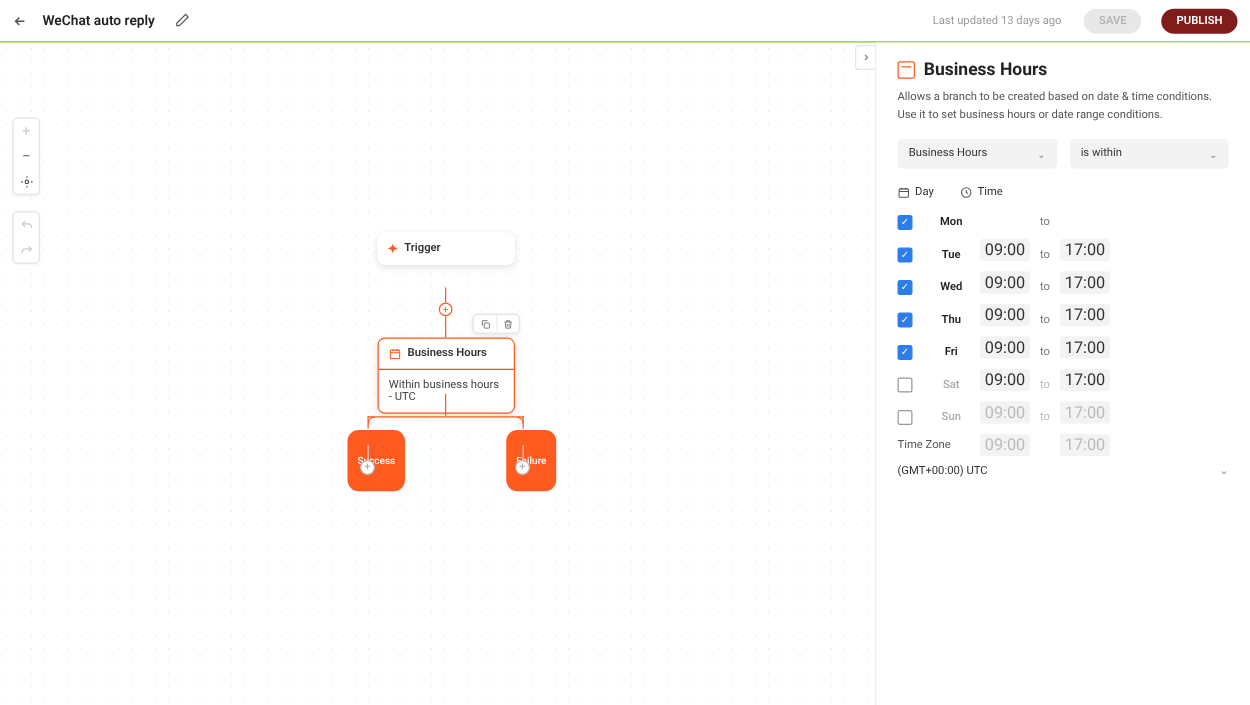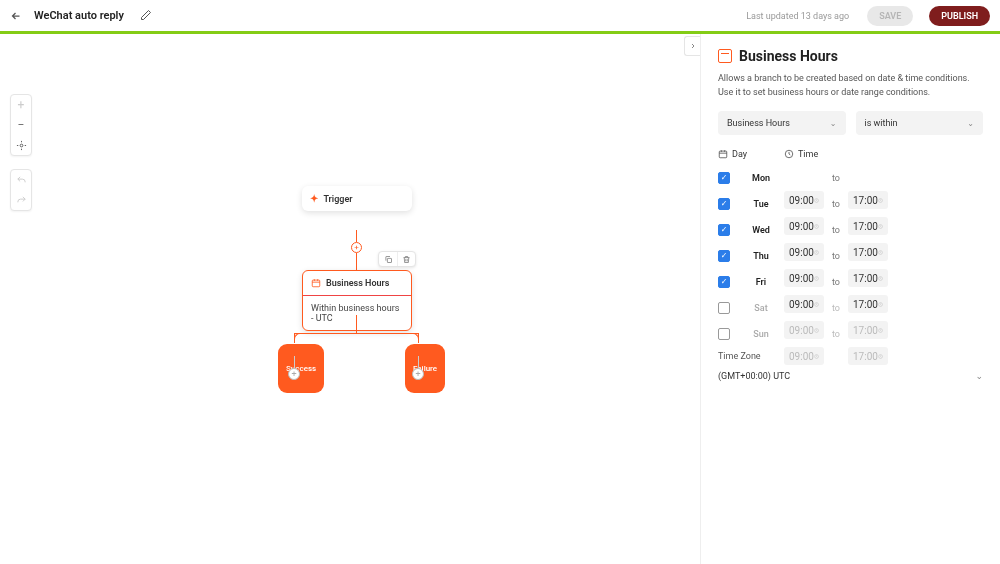--- a/index.html
+++ b/index.html
@@ -1,19 +1,19 @@
 <!DOCTYPE html>
 <html><head>
 <meta charset="utf-8">
 <style>
 * { margin:0; padding:0; box-sizing:border-box; font-family:-apple-system,BlinkMacSystemFont,"Segoe UI",Roboto,sans-serif; }
 body { width:1000px; height:564px; background:#fff; overflow:hidden; position:relative; }
 
 
-.header { height:34px; border-bottom:3px solid #84cc16; display:flex; align-items:center; padding:0 10px 0 8px; gap:10px; }
+.header { height:34px; border-bottom:1px solid #84cc16; display:flex; align-items:center; padding:0 10px 0 8px; gap:10px; }
 .header .back { width:16px; height:16px; display:flex; align-items:center; justify-content:center; cursor:pointer; }
 .header .title { font-size:11px; font-weight:600; color:#222; }
 .header .edit { width:14px; height:14px; cursor:pointer; margin-left:6px; }
 .header .spacer { flex:1; }
 .header .updated { font-size:9px; color:#9a9a9a; margin-right:8px; }
 .header .btn { font-size:9px; font-weight:600; padding:5px 12px; border-radius:12px; border:none; cursor:pointer; }
 .header .btn-save { background:#e8e8e8; color:#b5b5b5; margin-right:6px; }
 .header .btn-publish { background:#7f1d1d; color:#fff; }
 
 
@@ -77,31 +77,31 @@
 .panel-title .ico { width:14px; height:14px; border:1.5px solid #ff5a1f; border-radius:2px; position:relative; }
 .panel-title .ico::before { content:""; position:absolute; top:3px; left:2px; right:2px; height:1px; background:#ff5a1f; }
 .panel-desc { font-size:9px; color:#555; line-height:1.5; margin-bottom:12px; }
 
 .selects { display:flex; gap:10px; margin-bottom:14px; }
 .sel { flex:1; background:#f3f3f3; border-radius:4px; padding:7px 9px; font-size:9px; color:#333; display:flex; align-items:center; justify-content:space-between; cursor:pointer; }
 .sel .chev { font-size:8px; color:#888; }
 
 .dt-headers { display:flex; margin-bottom:10px; }
 .dt-headers .col { display:flex; align-items:center; gap:4px; font-size:9px; color:#333; }
-.dt-headers .col.day { width:66px; }
+.dt-headers .col.day { width:50px; }
 .dt-headers .col.time { margin-left:0; }
 
 .day-row { display:flex; align-items:center; margin-bottom:8px; height:18px; }
 .day-row .chk { width:12px; height:12px; border:1.5px solid #2b7de9; border-radius:2px; margin-right:8px; display:flex; align-items:center; justify-content:center; cursor:pointer; }
 .day-row .chk.checked { background:#2b7de9; }
 .day-row .chk.checked::after { content:"✓"; color:#fff; font-size:8px; line-height:1; }
 .day-row .chk.unchecked { border-color:#999; }
 .day-row .dname { font-size:9px; font-weight:600; color:#222; width:46px;text-align:center; }
 .day-row.disabled .dname { color:#aaa; font-weight:500; }
-.time-input { width:40px; height:18px; background:#f3f3f3; border-radius:3px; padding:0 5px; font-size:10px; color:#333; border:none; display:flex; align-items:center; justify-content:center;margin-top:44px; }
+.time-input { width:40px; height:18px; background:#f3f3f3; border-radius:3px; padding:0 5px; font-size:13px; color:#333; border:none; display:flex; align-items:center; justify-content:center;margin-top:44px; }
 .time-input.disabled { color:#bbb; }
 .time-input .clk { width:9px; height:9px; opacity:0.5; }
 .to { font-size:9px; color:#777; margin:0 8px; }
 .day-row.disabled .to { color:#bbb; }
 
 .tz-label { font-size:9px; color:#555; margin-top:8px; margin-bottom:6px; }
 .tz-sel { display:flex; align-items:center; justify-content:space-between; font-size:9px; color:#333; padding:4px 0; cursor:pointer; }
 .tz-sel .chev { color:#888; font-size:9px; }
 
 svg { display:block; }

